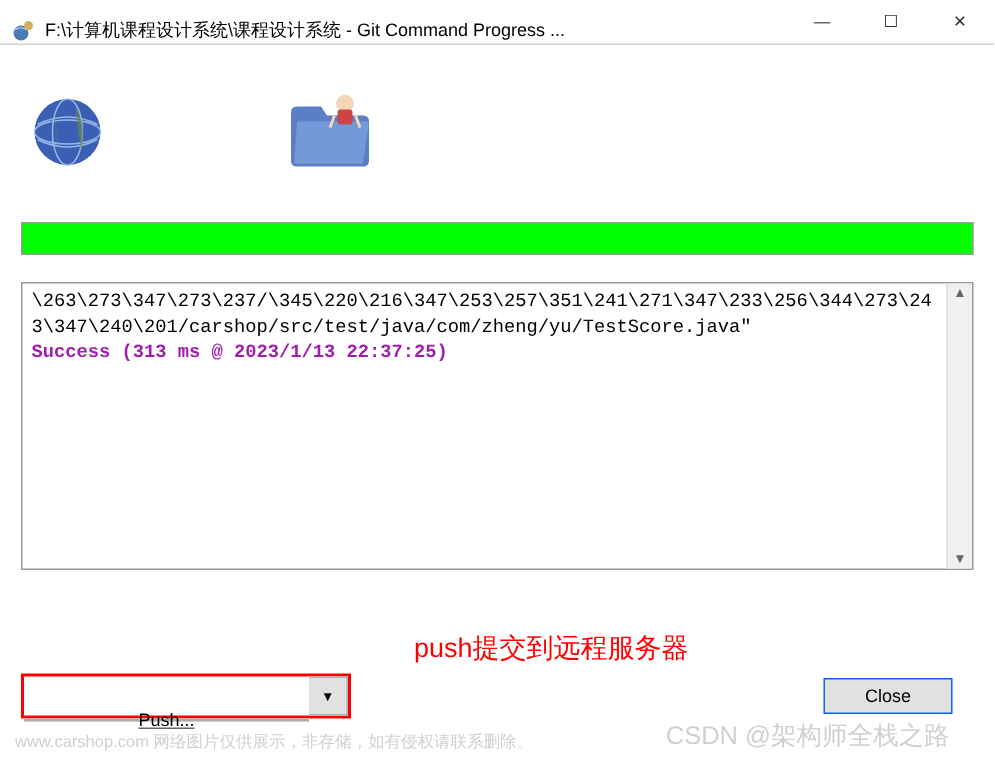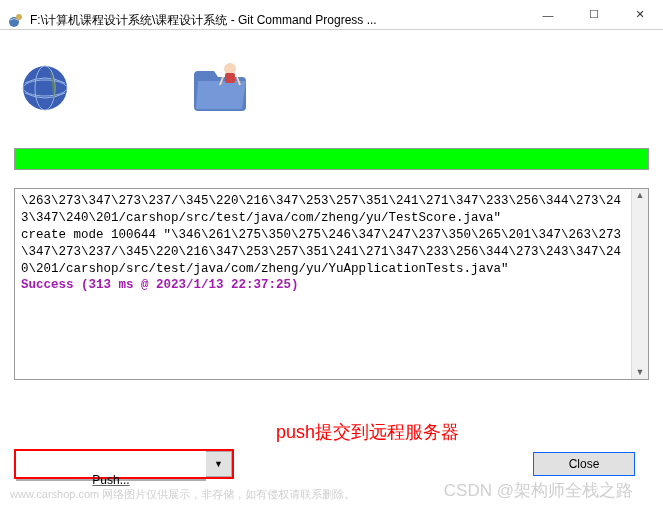--- a/index.html
+++ b/index.html
@@ -132,21 +132,21 @@
     border: 1px solid #adadad;
     border-left: none;
     background: #e1e1e1;
     display: flex;
     align-items: center;
     justify-content: center;
     font-size: 9px;
   }
   .spacer { flex: 1; }
   .close-btn {
-    width: 102px;
+    width: 86px;
     height: 24px;
     border: 1.5px solid #0a64ff;
     background: #e1e1e1;
     display: flex;
     align-items: center;
     justify-content: center;
     font-size: 12px;
     margin-right: 14px;
   }
   .abort-btn {
@@ -216,21 +216,20 @@
       <path d="M47 18 L50 26" stroke="#f5d6b8" stroke-width="2"></path>
     </svg>
   </span>
 </div>
 
 <div class="progress-bar"></div>
 
 <div class="log-wrap">
   <div class="log-text">
     <div>\263\273\347\273\237/\345\220\216\347\253\257\351\241\271\347\233\256\344\273\243\347\240\201/carshop/src/test/java/com/zheng/yu/TestScore.java"</div>
-    <div> create mode 100644 "\346\261\275\350\275\246\347\247\237\350\265\201\347\263\273\347\273\237/\345\220\216\347\253\257\351\241\271\347\233\256\344\273\243\347\240\201/carshop/src/test/java/com/zheng/yu/YuApplicationTests.java"</div>
     <div> </div>
     <div class="success">Success (313 ms @ 2023/1/13 22:37:25)</div>
   </div>
   <div class="scroll-track">
     <span class="scroll-arrow">▲</span>
     <span class="scroll-arrow">▼</span>
   </div>
 </div>
 
 <div class="annotation">push提交到远程服务器</div>

